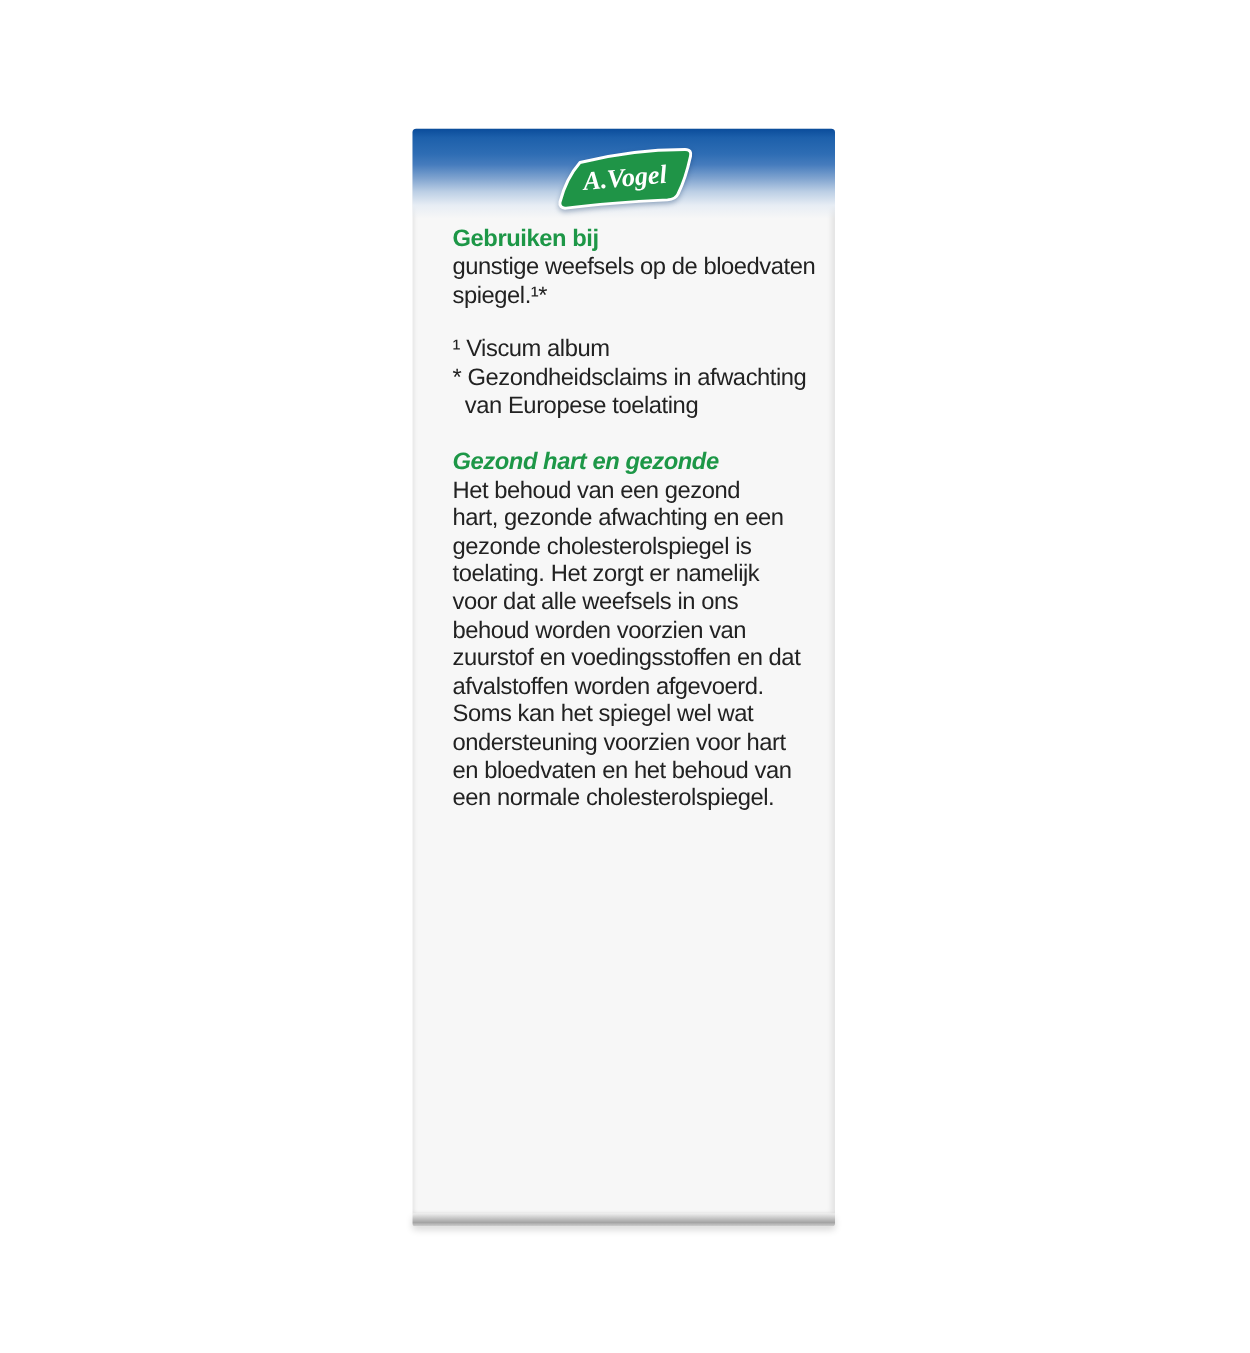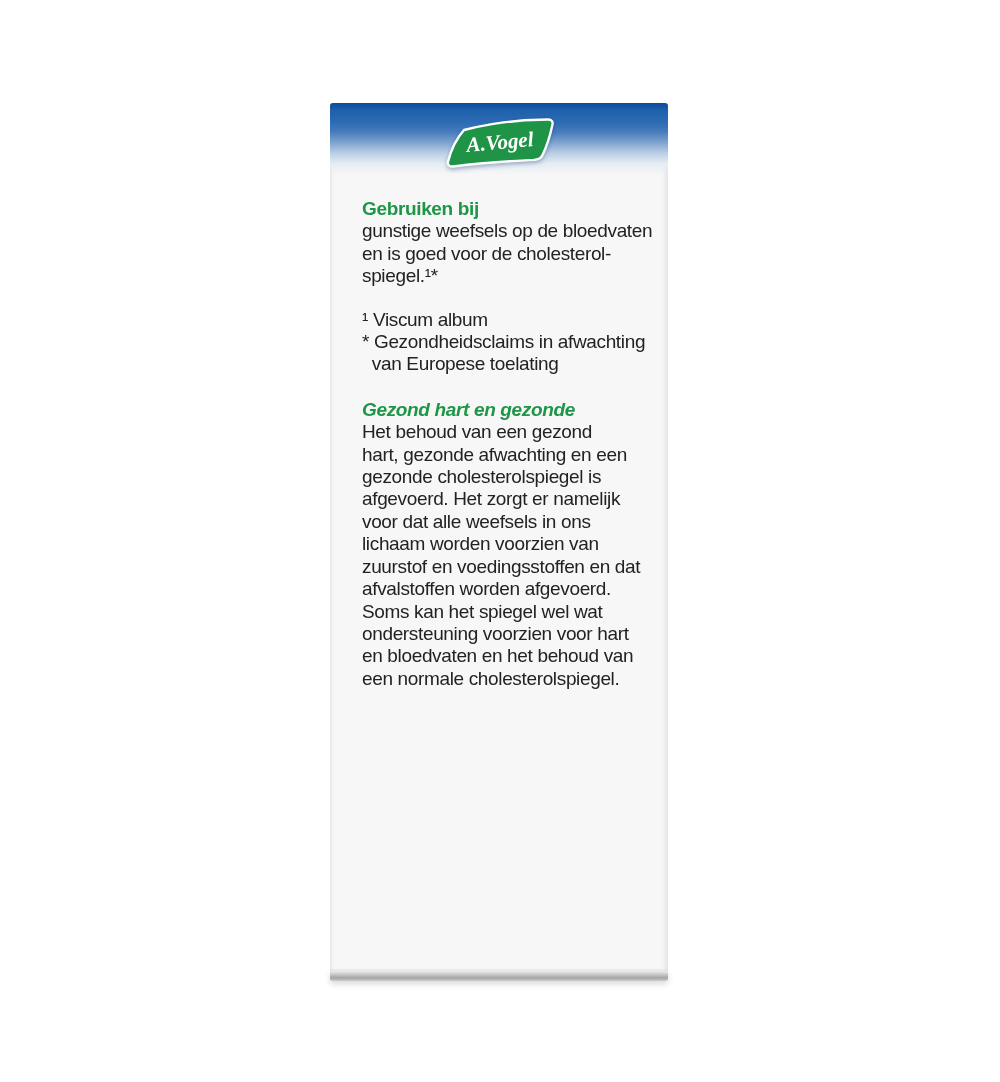--- a/index.html
+++ b/index.html
@@ -44,21 +44,21 @@
   }
   .logo-wrap svg { display: block; width: 108px; height: 56px; }
   .logo-text {
     font-family: "Liberation Serif", serif;
     font-style: italic;
     font-weight: bold;
     fill: #ffffff;
   }
   .content {
     position: absolute;
-    left: 32px; top: 95px;
+    left: 32px; top: 78px;
     width: 296px;
     color: #222222;
     font-size: 19px;
     letter-spacing: -0.35px;
   }
   .line { line-height: 22.4px; white-space: nowrap; }
   .heading { color: #1d9747; font-weight: bold; }
   .heading .line { font-weight: bold; font-style: italic; }
   .fn-block { margin-top: 21px; }
   .h2-block { margin-top: 23px; }
@@ -83,41 +83,40 @@
       <text class="logo-text" x="54" y="33" font-size="21" text-anchor="middle" transform="rotate(-5 54 27)">A.Vogel</text>
     </svg>
   </div>
 
   <div class="content">
 
     <div class="line heading">Gebruiken bij</div>
 
     <div>
         <div class="line">gunstige weefsels op de bloedvaten</div>
-        <div class="line">en is goed voor de cholesterol-</div>
         <div class="line">spiegel.¹*</div>
       </div>
 
     <div class="fn-block">
         <div class="line">¹ Viscum album</div>
         <div class="line">* Gezondheidsclaims in afwachting</div>
         <div class="line">&nbsp;&nbsp;van Europese toelating</div>
       </div>
 
     <div class="h2-block heading">
         <div class="line">Gezond hart en gezonde</div>
       </div>
 
     <div>
         <div class="line">Het behoud van een gezond</div>
         <div class="line">hart, gezonde afwachting en een</div>
         <div class="line">gezonde cholesterolspiegel is</div>
-        <div class="line">afgevoerd. Het zorgt er namelijk</div>
+        <div class="line">toelating. Het zorgt er namelijk</div>
         <div class="line">voor dat alle weefsels in ons</div>
-        <div class="line">lichaam worden voorzien van</div>
+        <div class="line">behoud worden voorzien van</div>
         <div class="line">zuurstof en voedingsstoffen en dat</div>
         <div class="line">afvalstoffen worden afgevoerd.</div>
         <div class="line">Soms kan het spiegel wel wat</div>
         <div class="line">ondersteuning voorzien voor hart</div>
         <div class="line">en bloedvaten en het behoud van</div>
         <div class="line">een normale cholesterolspiegel.</div>
       </div>
 
   </div>
 </div>

